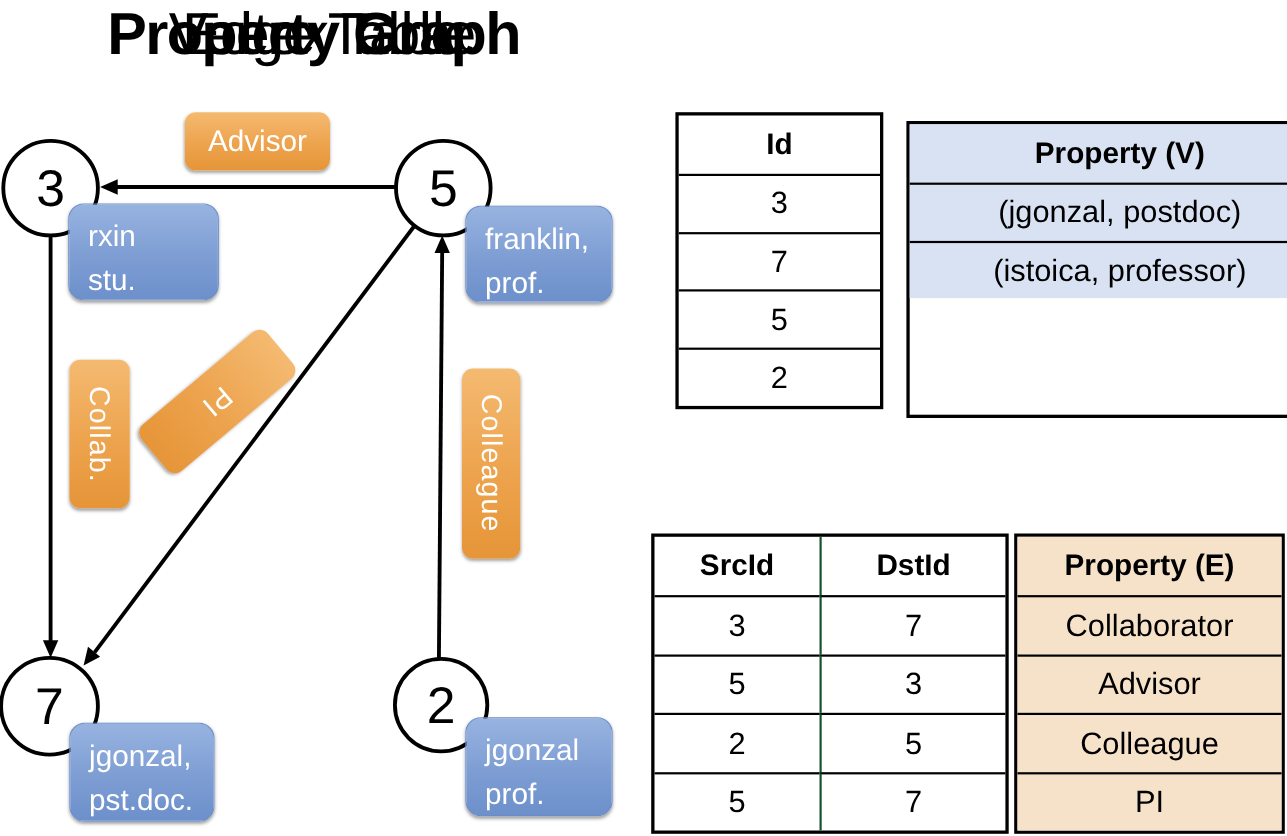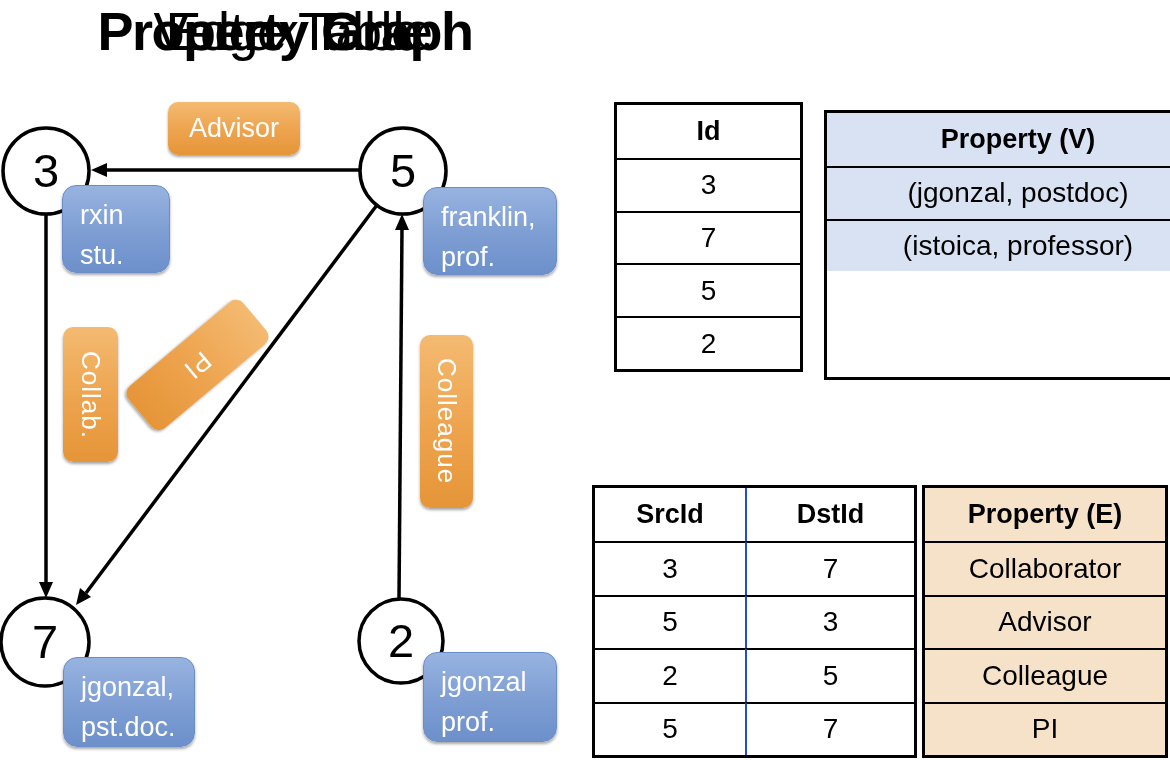--- a/index.html
+++ b/index.html
@@ -24,31 +24,31 @@
         color:#fff;font-size:27px;line-height:40px;padding:9px 0 0 17px;box-sizing:border-box;}
   .bbox .ln{display:block;}
   .hbox{display:flex;align-items:center;justify-content:center;font-size:27px;}
   .vbox{display:flex;align-items:center;justify-content:center;}
   .vbox > span{writing-mode:vertical-rl;font-size:26px;letter-spacing:1px;}
 
   #box-advisor{left:168px;top:102px;width:132px;height:53px;}
   #box-collab{left:63px;top:327px;width:55px;height:135px;}
   #box-pi{left:170px;top:290px;width:55px;height:150px;transform:rotate(50deg);}
   #box-colleague{left:420px;top:335px;width:53px;height:173px;}
-  #box-rxin{left:62px;top:185px;width:108px;height:88px;}
+  #box-rxin{left:62px;top:185px;width:137px;height:88px;}
   #box-franklin{left:423px;top:187px;width:134px;height:88px;}
   #box-jgonzal{left:63px;top:657px;width:132px;height:90px;}
   #box-istoica{left:423px;top:652px;width:134px;height:90px;}
 
   .tcol{position:absolute;border:3px solid #000;box-sizing:border-box;display:grid;background:#fff;}
   .cell{border-top:2px solid #000;display:flex;align-items:center;justify-content:center;
         font-size:28px;}
   .cell.first{border-top:none;}
   .cell.hdr{font-weight:bold;font-size:27px;}
-  .lsep{border-left:2px solid #1d4ed8;}
+  .lsep{border-left:2px solid #14532d;}
 
   #vt-id{left:614px;top:102px;width:189px;height:270px;grid-template-rows:repeat(5,1fr);}
   #vt-prop{left:787px;top:110px;width:388px;height:270px;grid-template-rows:repeat(5,1fr);margin-left:37px;}
   #vt-prop .cell{background:#d9e2f3;}
   #et-ids{left:592px;top:485px;width:325px;height:273px;
           grid-template-columns:150px 1fr;grid-template-rows:repeat(5,1fr);}
   #et-prop{left:922px;top:485px;width:246px;height:273px;grid-template-rows:repeat(5,1fr);}
   #et-prop .cell{background:#f6e2c9;}
 </style>
 </head>

